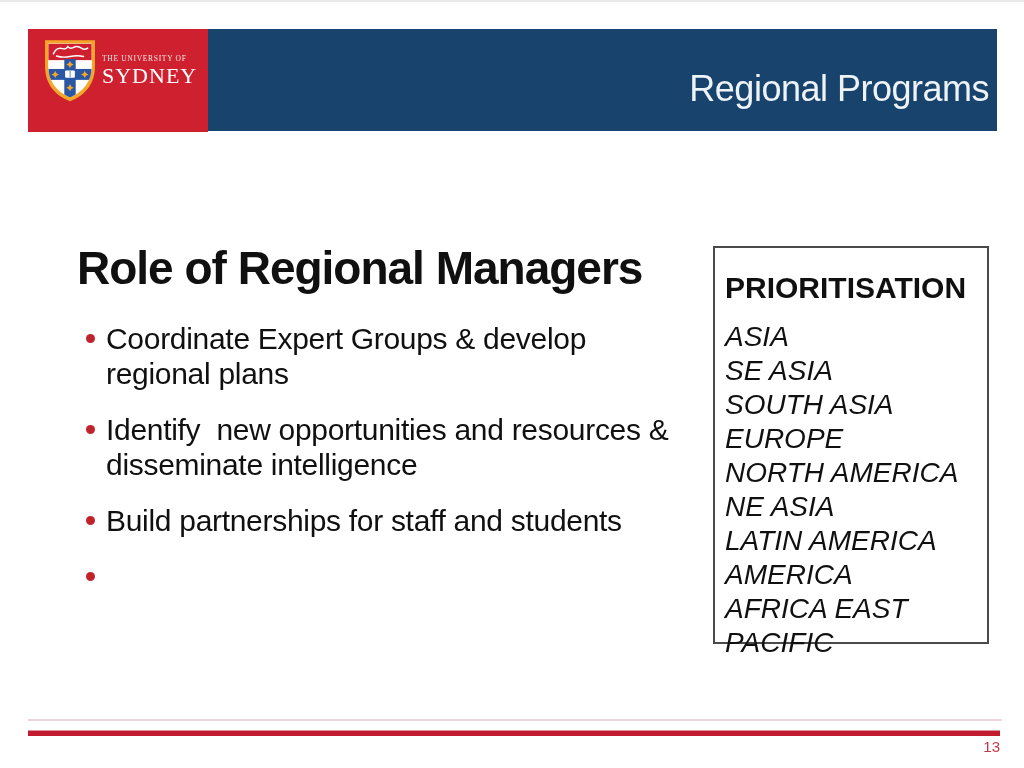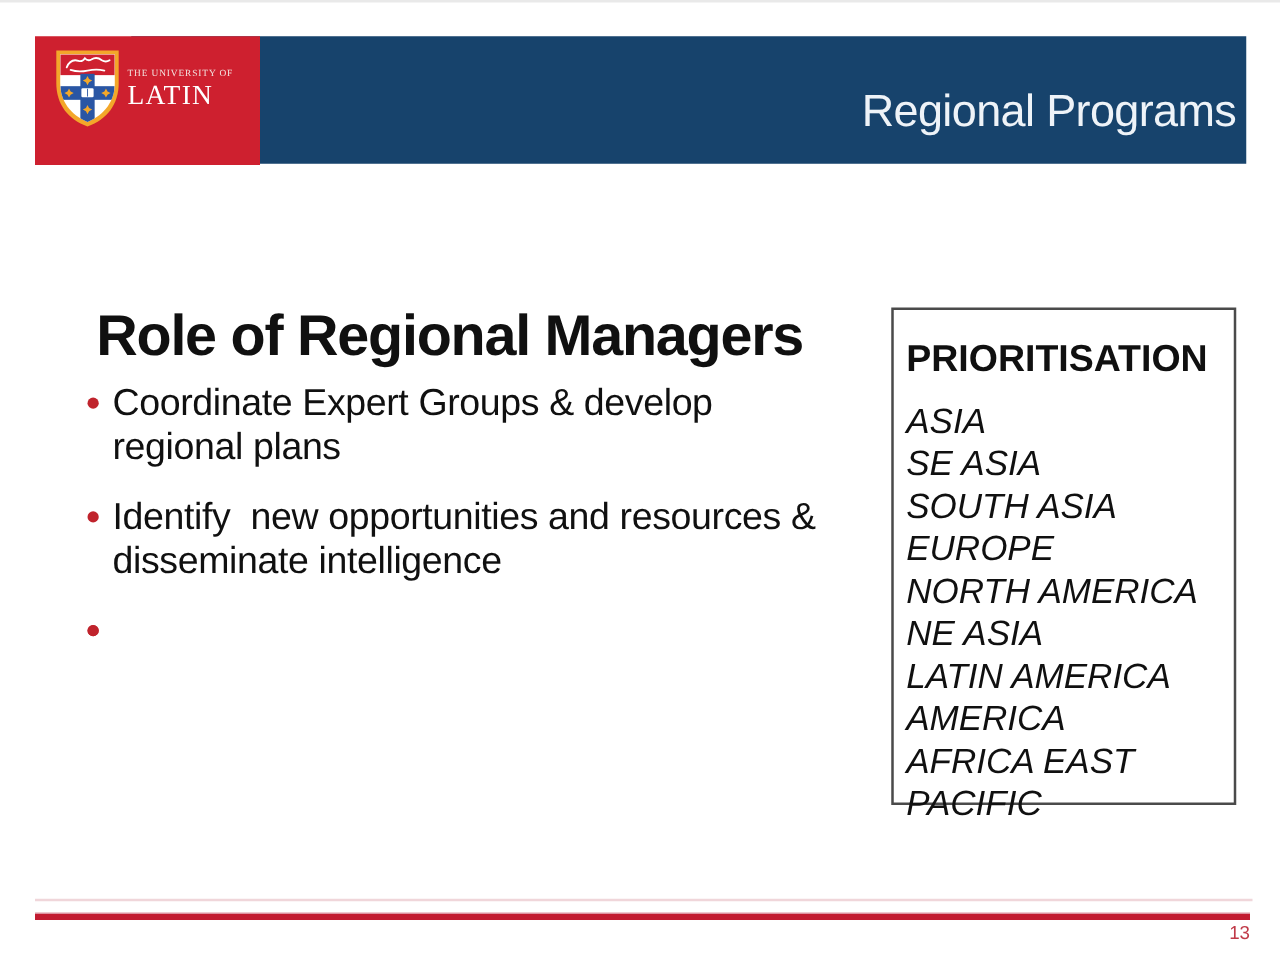--- a/index.html
+++ b/index.html
@@ -29,21 +29,21 @@
   .logo-text{position:absolute;left:74px;top:25px;color:#ffffff;font-family:"Liberation Serif","DejaVu Serif",serif;}
   .logo-line1{font-size:7.5px;line-height:9px;letter-spacing:0.7px;color:#f3e6e2;white-space:nowrap;}
   .logo-line2{font-size:22px;line-height:24px;letter-spacing:1px;margin-top:1px;white-space:nowrap;}
 
   
   .page-title{
     position:absolute;left:77px;top:247px;margin:0;
     font-size:46px;line-height:42px;font-weight:bold;letter-spacing:-1px;
     color:var(--text_black);white-space:nowrap;
   }
-  .bullets{position:absolute;left:70px;top:305px;width:640px;margin:0;padding:0;list-style:none;}
+  .bullets{position:absolute;left:70px;top:305px;width:640px;margin:16px;padding:0;list-style:none;}
   .bullets li{
     position:relative;padding-left:20px;margin:0 0 21px 0;
     font-size:30px;line-height:35px;letter-spacing:-0.3px;color:var(--text_black);
   }
   .bullet-dot{
     position:absolute;left:0;top:13px;width:9px;height:9px;border-radius:50%;
     background:var(--bullet_red);
   }
   .bullet-text{white-space:pre-wrap;}
 
@@ -116,39 +116,40 @@
         </g>
 
         <g>
           <rect class="c-white" x="20.3" y="30" width="9.4" height="7" rx="1"></rect>
           <rect class="c-blue" x="24.7" y="30.5" width="0.7" height="6"></rect>
         </g>
       </g>
     </svg>
     <div class="logo-text">
       <div class="logo-line1">THE UNIVERSITY OF</div>
-      <div class="logo-line2">LATIN</div>
+      <div class="logo-line2">SYDNEY</div>
     </div>
   </div>
 
   <h1 class="page-title">Role of Regional Managers</h1>
 
   <ul class="bullets">
     <li>
       <span class="bullet-dot"></span>
       <span class="bullet-text">Coordinate Expert Groups &amp; develop
 regional plans</span>
     </li>
     <li>
       <span class="bullet-dot"></span>
       <span class="bullet-text">Identify  new opportunities and resources &amp;
 disseminate intelligence</span>
     </li>
     <li>
       <span class="bullet-dot"></span>
+      <span class="bullet-text">Build partnerships for staff and students</span>
     </li>
     <li>
       <span class="bullet-dot"></span>
     </li>
   </ul>
 
   <aside class="priority-box">
     <div class="priority-title">PRIORITISATION</div>
     <ul class="priority-list">
       <li>ASIA</li>

